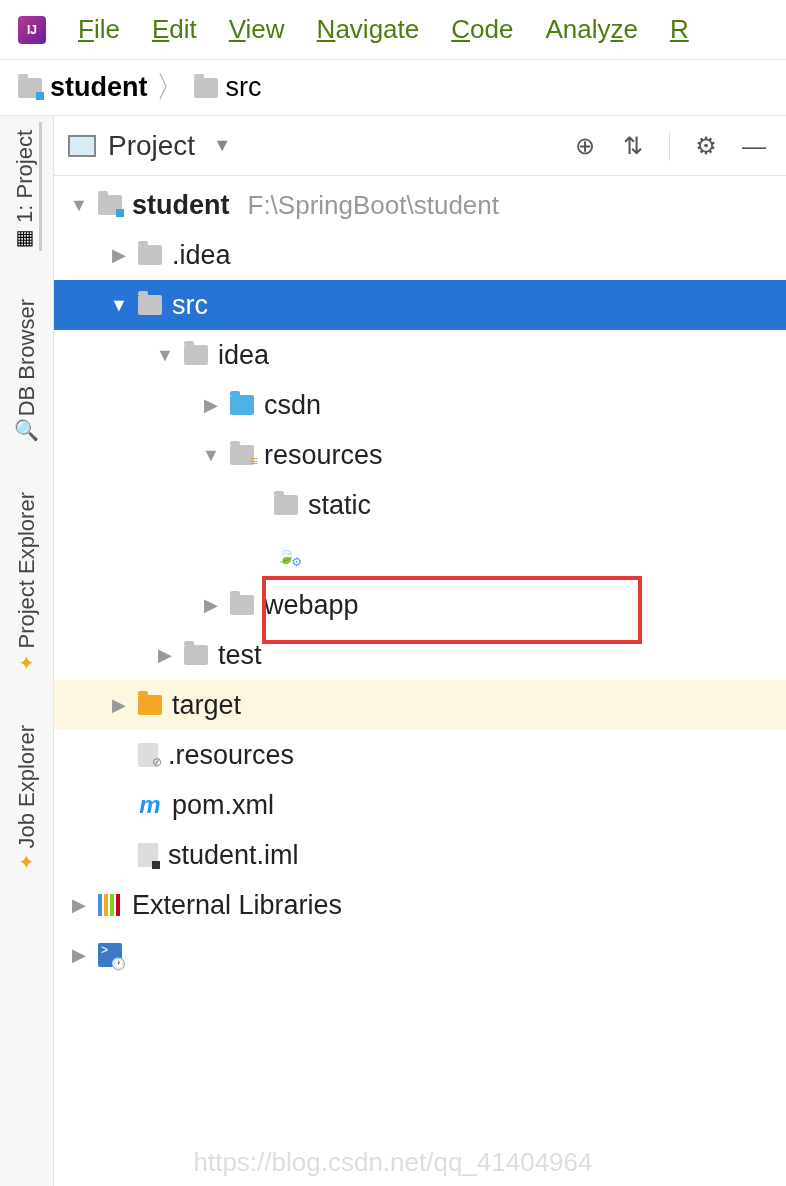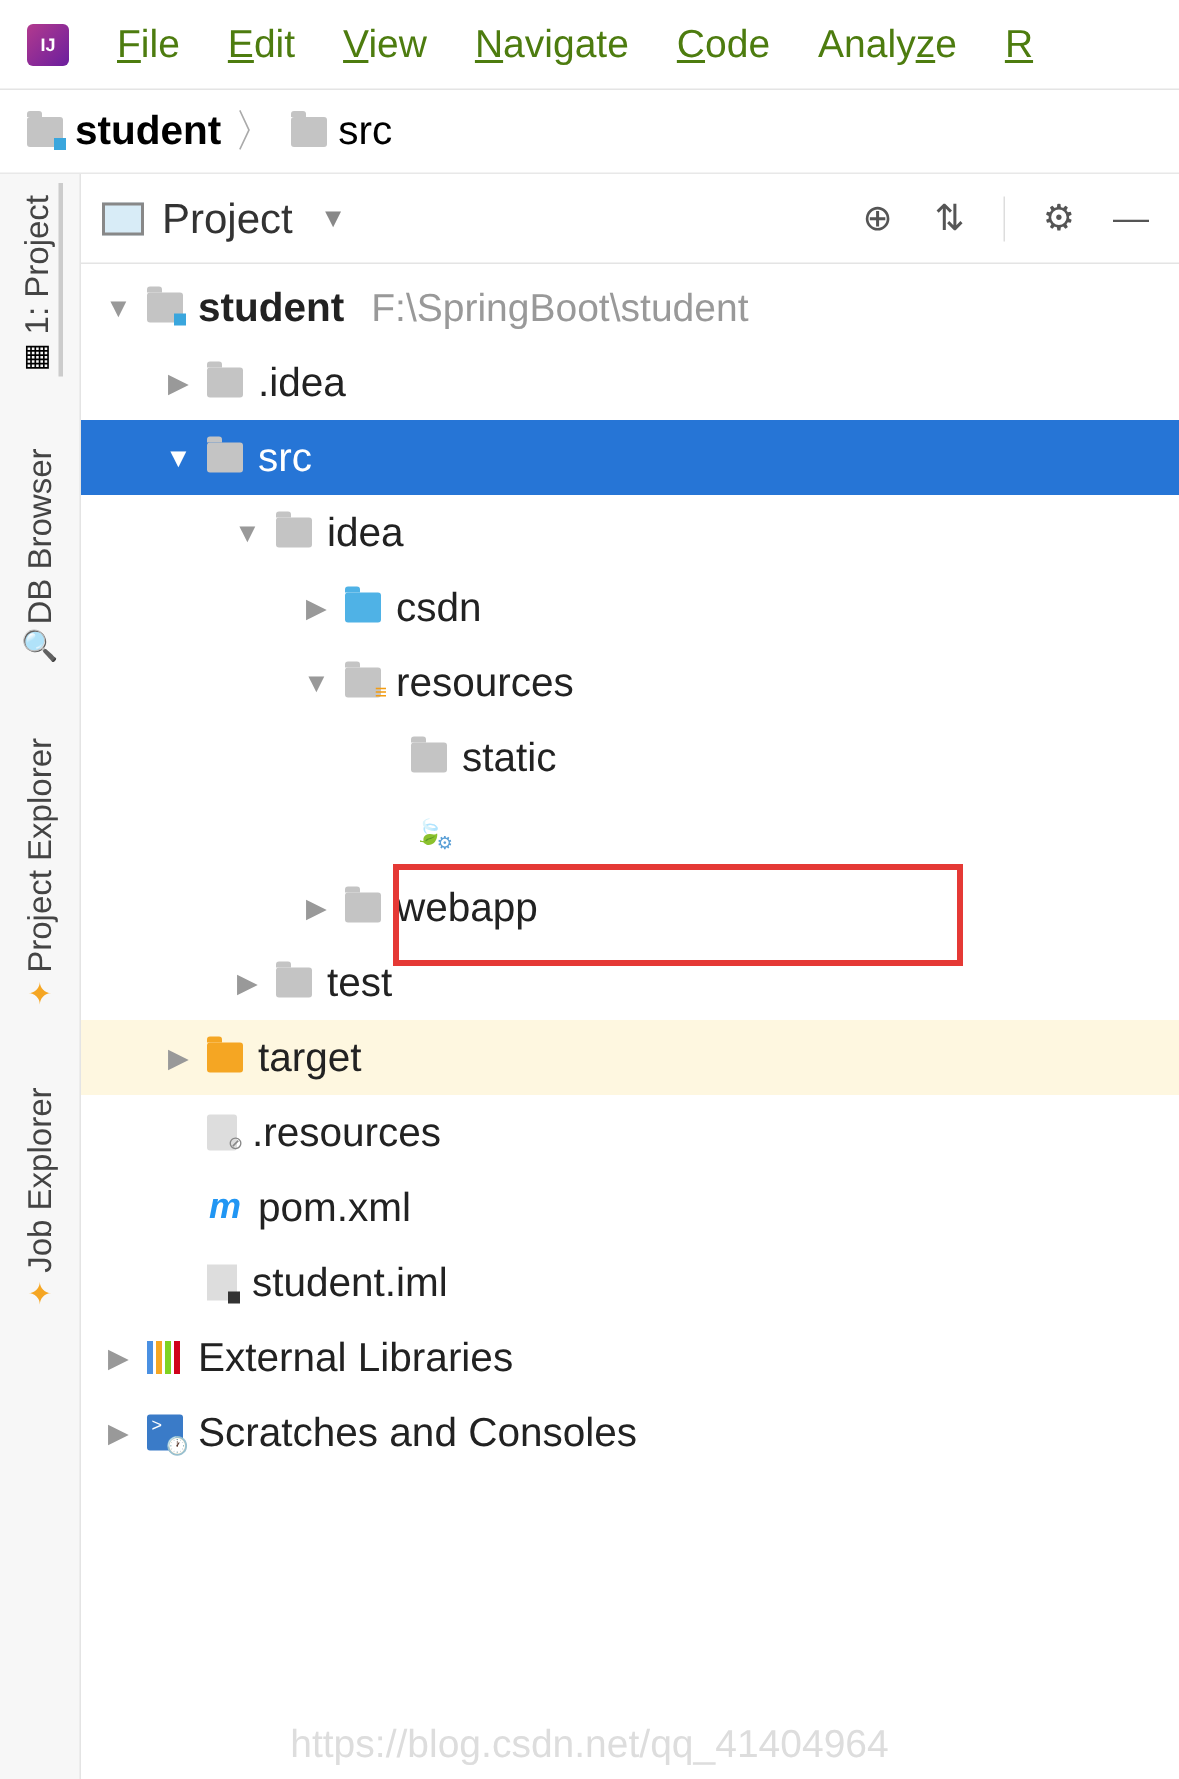--- a/index.html
+++ b/index.html
@@ -225,21 +225,20 @@
             <span style="background:#f5a623"></span>
             <span style="background:#7ed321"></span>
             <span style="background:#d0021b"></span>
           </span>
         <span>External Libraries</span>
       </div>
       <div class="tree-row">
         <span class="indent" style="width:6px"></span>
         <span class="arrow">▶</span>
         <span class="ic scratch"></span>
-        <span>Scratches and Consoles</span>
       </div>
 
       <div class="highlight-box" style="top:400px; left:208px; width:380px; height:68px;"></div>
     </div>
   </div>
 </div>
 
 <div class="watermark">https://blog.csdn.net/qq_41404964</div>
 
 </body></html>

